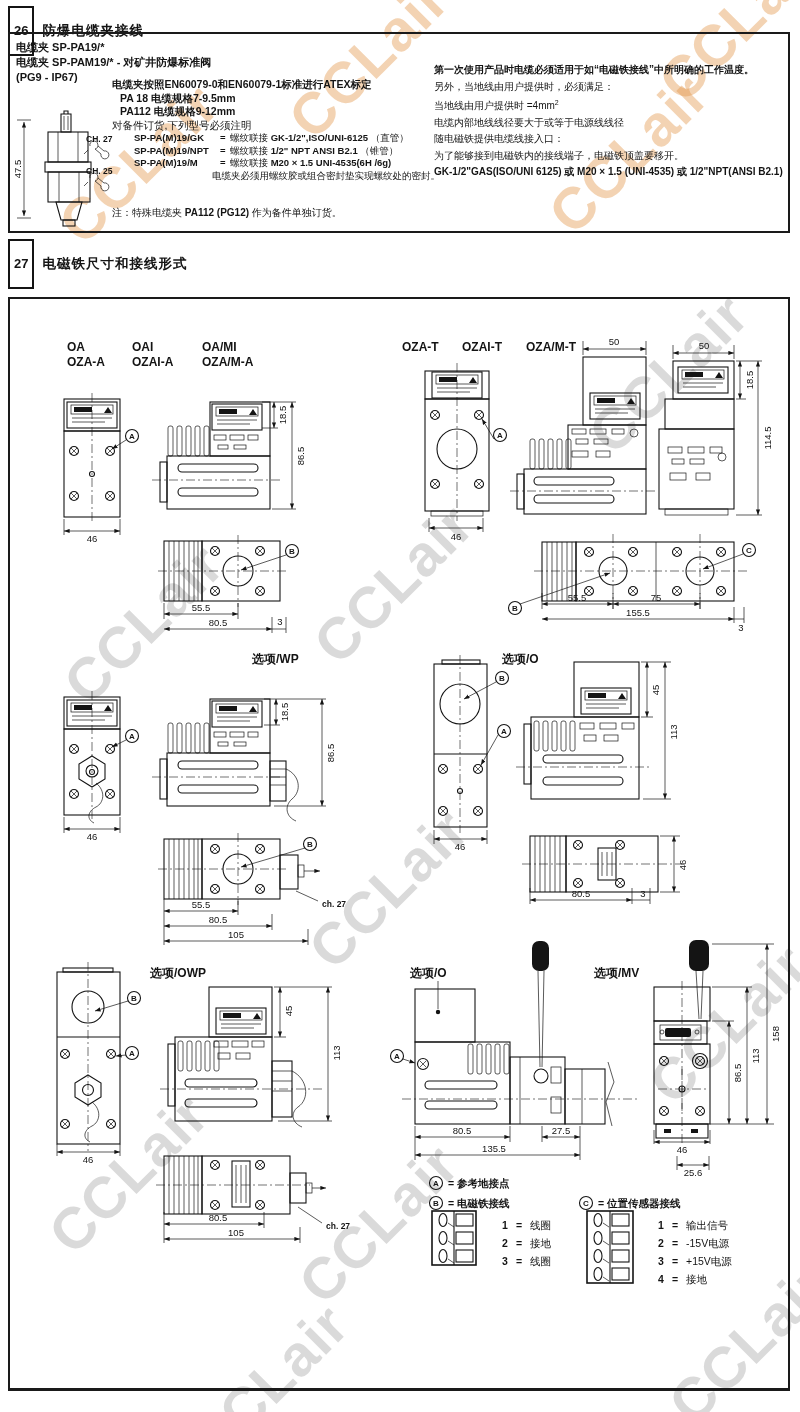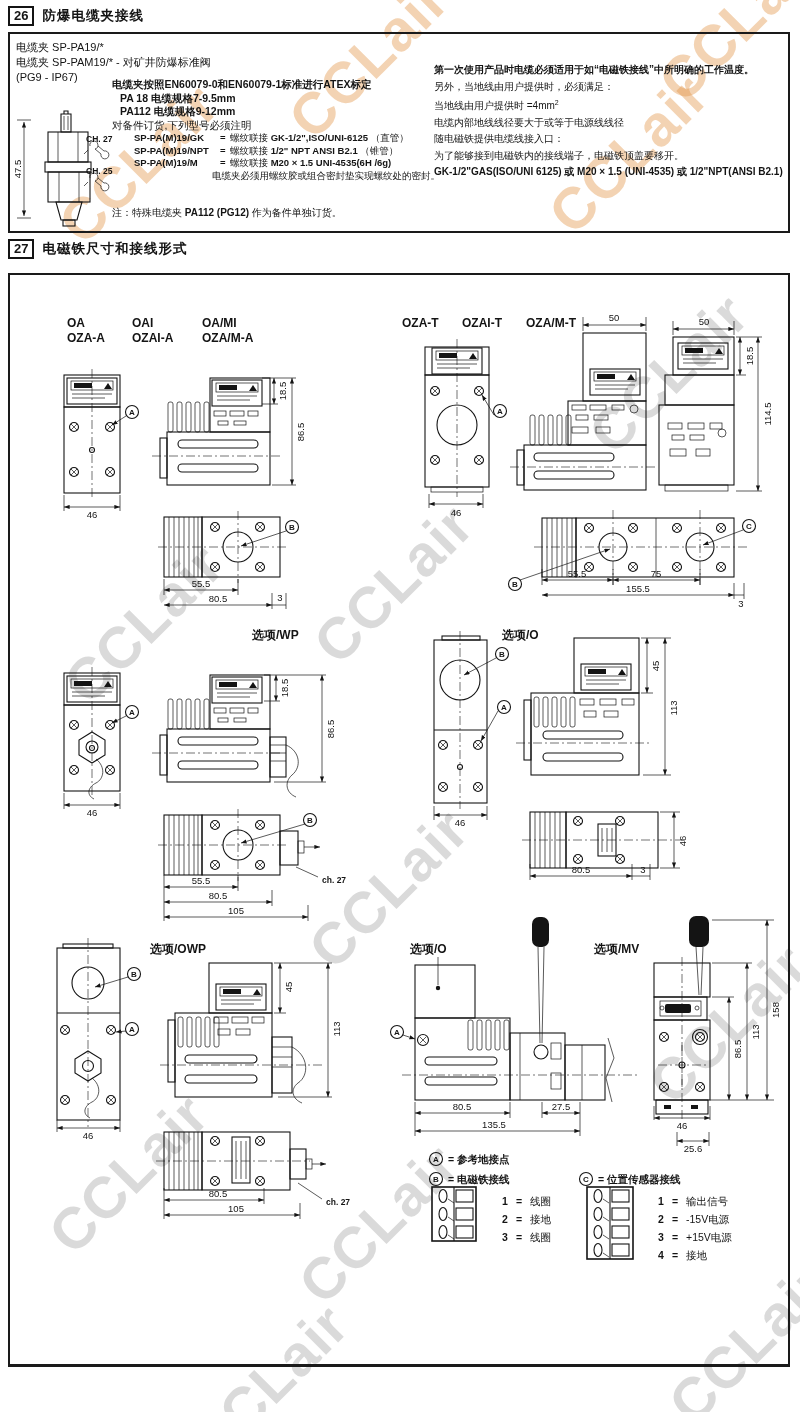--- a/index.html
+++ b/index.html
@@ -4,26 +4,26 @@
 <style>
   html,body{margin:0;padding:0;background:#fff;}
   .page{position:relative;width:800px;height:1412px;background:#fff;overflow:hidden;
         font-family:"Liberation Sans",sans-serif;color:#141414;}
   .wm{position:absolute;z-index:0;font-weight:bold;font-size:58px;letter-spacing:1px;
       transform:rotate(-45deg);white-space:nowrap;pointer-events:none;}
   .wm.or{color:rgba(226,146,66,.40);}
   .wm.gr{color:rgba(158,158,158,.38);}
   .layer{position:absolute;z-index:1;}
   .sec-head{position:absolute;display:flex;align-items:center;gap:8px;}
-  .sec-num{border:2px solid #141414;font-weight:bold;font-size:13px;padding:1px 4px;line-height:14px;}
+  .sec-num{border:2px solid #141414;font-weight:bold;font-size:13px;padding:16px 4px;line-height:14px;}
   .sec-title{font-weight:bold;font-size:13.5px;letter-spacing:1px;}
   .box{position:absolute;border:2px solid #1a1a1a;background:transparent;}
   .b26{left:8px;top:32px;width:778px;height:197px;}
-  .b27{left:8px;top:273px;width:778px;height:1089px;border-bottom-width:3px;}
-  .t-left{position:absolute;left:6px;top:6px;font-size:11px;font-weight:normal;line-height:15px;}
+  .b27{left:8px;top:297px;width:778px;height:1089px;border-bottom-width:3px;}
+  .t-left{position:absolute;left:6px;top:6px;font-size:11px;font-weight:bold;line-height:15px;}
   .t-mid{position:absolute;left:102px;top:44px;font-size:10.5px;line-height:13.5px;}
   .t-mid .b{font-weight:bold;}
   .mrow{font-size:9.5px;line-height:12.5px;white-space:nowrap;}
   .mrow .code{display:inline-block;width:86px;font-weight:bold;padding-left:22px;}
   .mrow .eq{display:inline-block;width:10px;font-weight:bold;}
   .mrow .spec{font-weight:bold;}
   .seal{font-size:9.5px;margin-left:100px;line-height:12px;}
   .t-right{position:absolute;left:424px;top:28px;width:350px;font-size:10px;line-height:16.5px;white-space:nowrap;}
   .t-right .bold{font-weight:bold;}
   .note{position:absolute;left:102px;top:172px;font-size:10px;}

